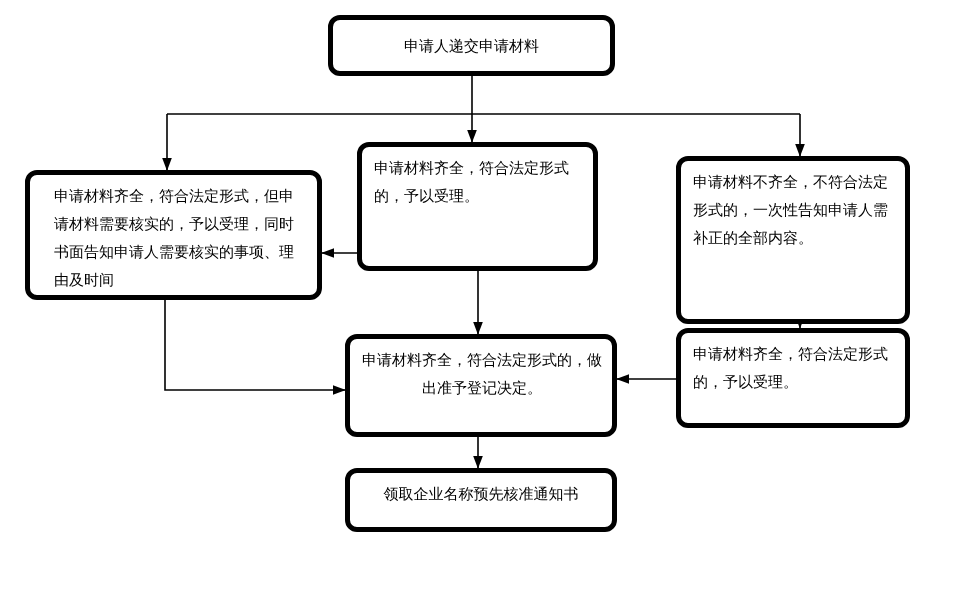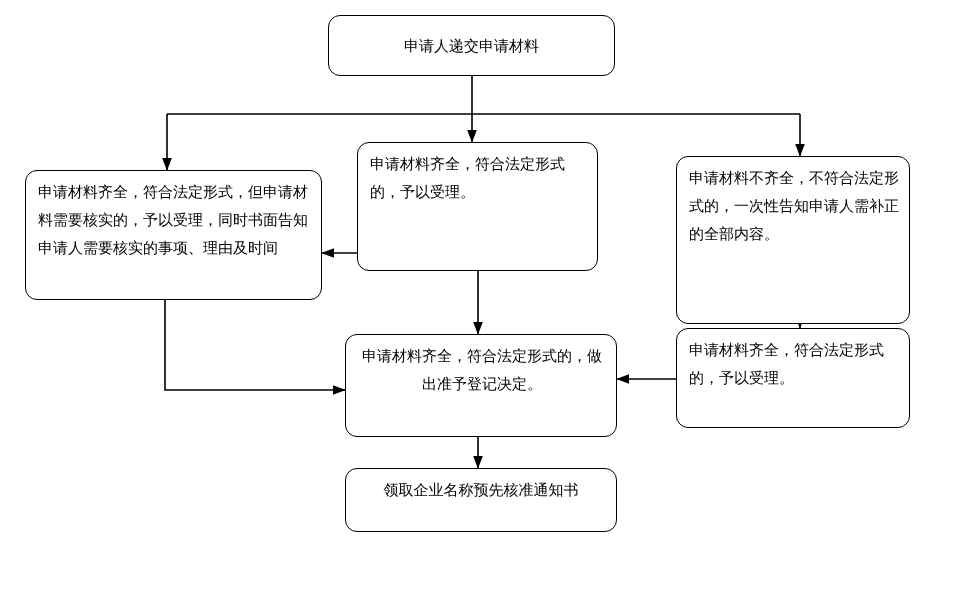--- a/index.html
+++ b/index.html
@@ -20,21 +20,21 @@
   #edges {
     position: absolute;
     left: 0;
     top: 0;
     width: 974px;
     height: 589px;
   }
   .node {
     position: absolute;
     box-sizing: border-box;
-    border: 1px solid #6d28d9;
+    border: 5px solid #6d28d9;
     border-radius: 12px;
     background: #ffffff;
     z-index: 2;
   }
   .node-text {
     position: absolute;
     left: 12px;
     right: 10px;
     top: 7px;
     font-size: 15px;
@@ -78,21 +78,21 @@
         <polyline points="676,379 617,379" stroke="#000000" fill="none" stroke-width="1.6" marker-end="url(#arrowhead)"></polyline>
         <polyline points="478,437 478,468" stroke="#000000" fill="none" stroke-width="1.6" marker-end="url(#arrowhead)"></polyline>
       </g>
   </svg>
 
   <div id="node-layer">
       <div class="node" style="left: 328px; top: 15px; width: 287px; height: 61px; border-color: rgb(0, 0, 0); background: rgb(255, 255, 255);">
         <div class="node-text center vcenter" style="color: rgb(0, 0, 0);">申请人递交申请材料</div>
       </div>
       <div class="node" style="left: 25px; top: 170px; width: 297px; height: 130px; border-color: rgb(0, 0, 0); background: rgb(255, 255, 255);">
-        <div class="node-text" style="color: rgb(0, 0, 0);">申请材料齐全，符合法定形式，但申请材料需要核实的，予以受理，同时书面告知申请人需要核实的事项、理由及时间</div>
+        <div class="node-text" style="color: rgb(0, 0, 0); margin-left: 12px;">申请材料齐全，符合法定形式，但申请材料需要核实的，予以受理，同时书面告知申请人需要核实的事项、理由及时间</div>
       </div>
       <div class="node" style="left: 357px; top: 142px; width: 241px; height: 129px; border-color: rgb(0, 0, 0); background: rgb(255, 255, 255);">
         <div class="node-text" style="color: rgb(0, 0, 0);">申请材料齐全，符合法定形式的，予以受理。</div>
       </div>
       <div class="node" style="left: 676px; top: 156px; width: 234px; height: 168px; border-color: rgb(0, 0, 0); background: rgb(255, 255, 255);">
         <div class="node-text" style="color: rgb(0, 0, 0);">申请材料不齐全，不符合法定形式的，一次性告知申请人需补正的全部内容。</div>
       </div>
       <div class="node" style="left: 345px; top: 334px; width: 272px; height: 103px; border-color: rgb(0, 0, 0); background: rgb(255, 255, 255);">
         <div class="node-text" style="color: #000000; text-align: center;">申请材料齐全，符合法定形式的，做出准予登记决定。</div>
       </div>

